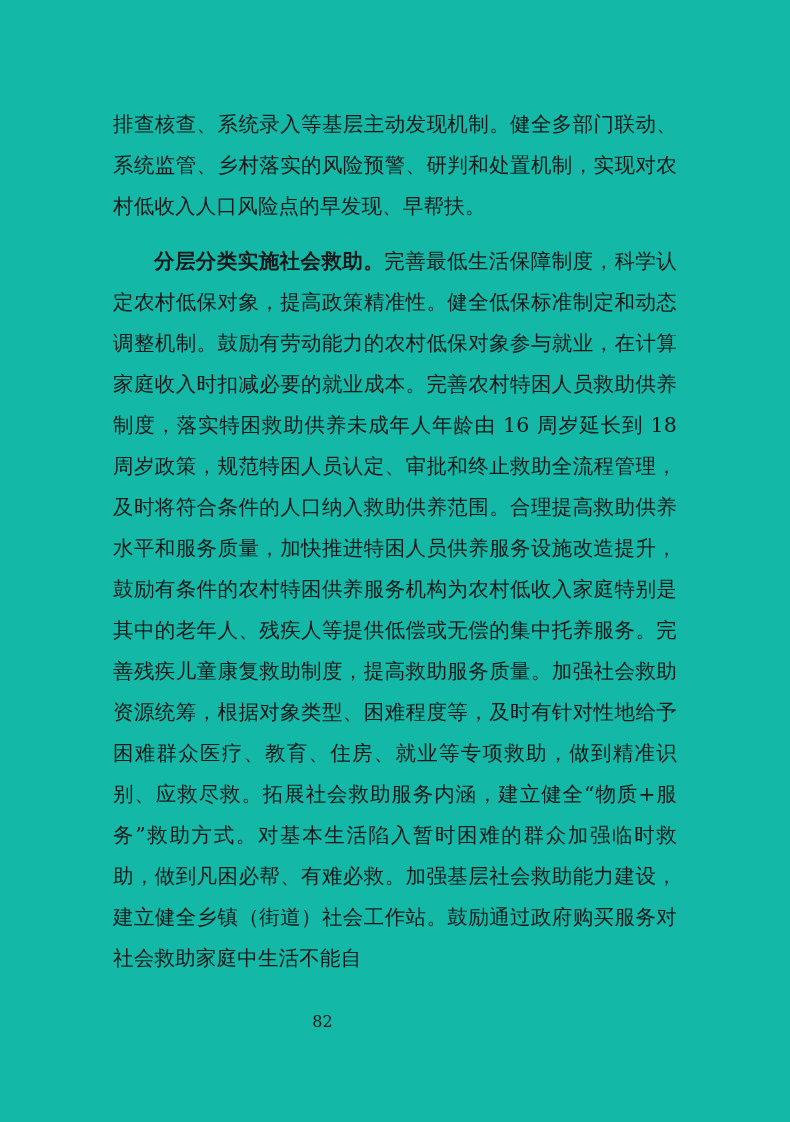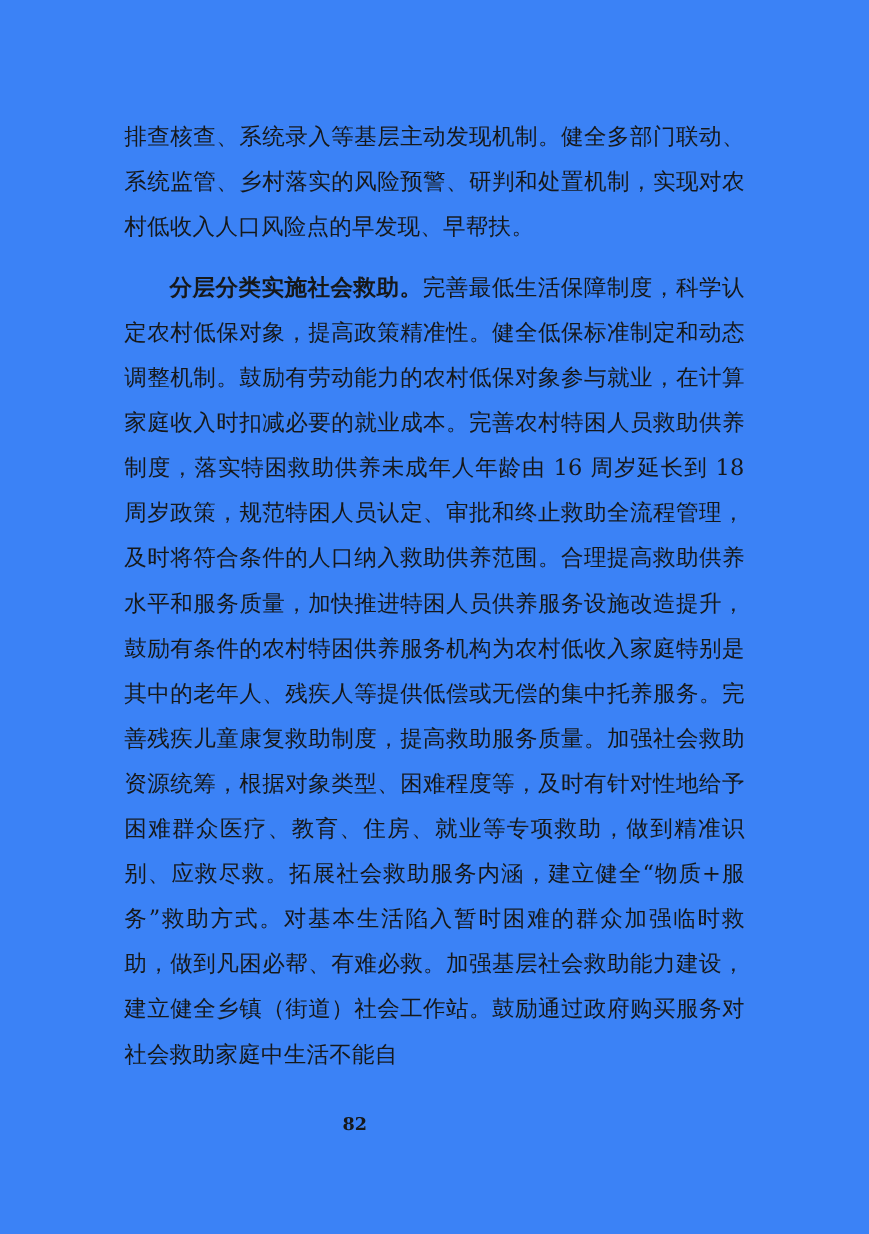--- a/index.html
+++ b/index.html
@@ -14,21 +14,21 @@
     color: #1a1a1a;
     position: relative;
     overflow: hidden;
   }
   .page {
     position: absolute;
     left: 0;
     top: 0;
     width: 790px;
     height: 1122px;
-    background: #3b82f6;
+    background: #14b8a6;
   }
   .content {
     position: absolute;
     left: 113px;
     top: 104px;
     width: 564px;
   }
   .para {
     margin: 0;
     font-size: 20.5px;
@@ -49,21 +49,20 @@
   }
   .page-number {
     position: absolute;
     left: 0;
     top: 1012px;
     width: 645px;
     text-align: center;
     font-size: 16px;
     font-family: "DejaVu Serif", serif;
     color: #16181a;
-    font-weight: bold;
   }
 </style>
 </head>
 <body>
 
 <div class="page">
 
   <div class="content">
 
     <p class="para">

